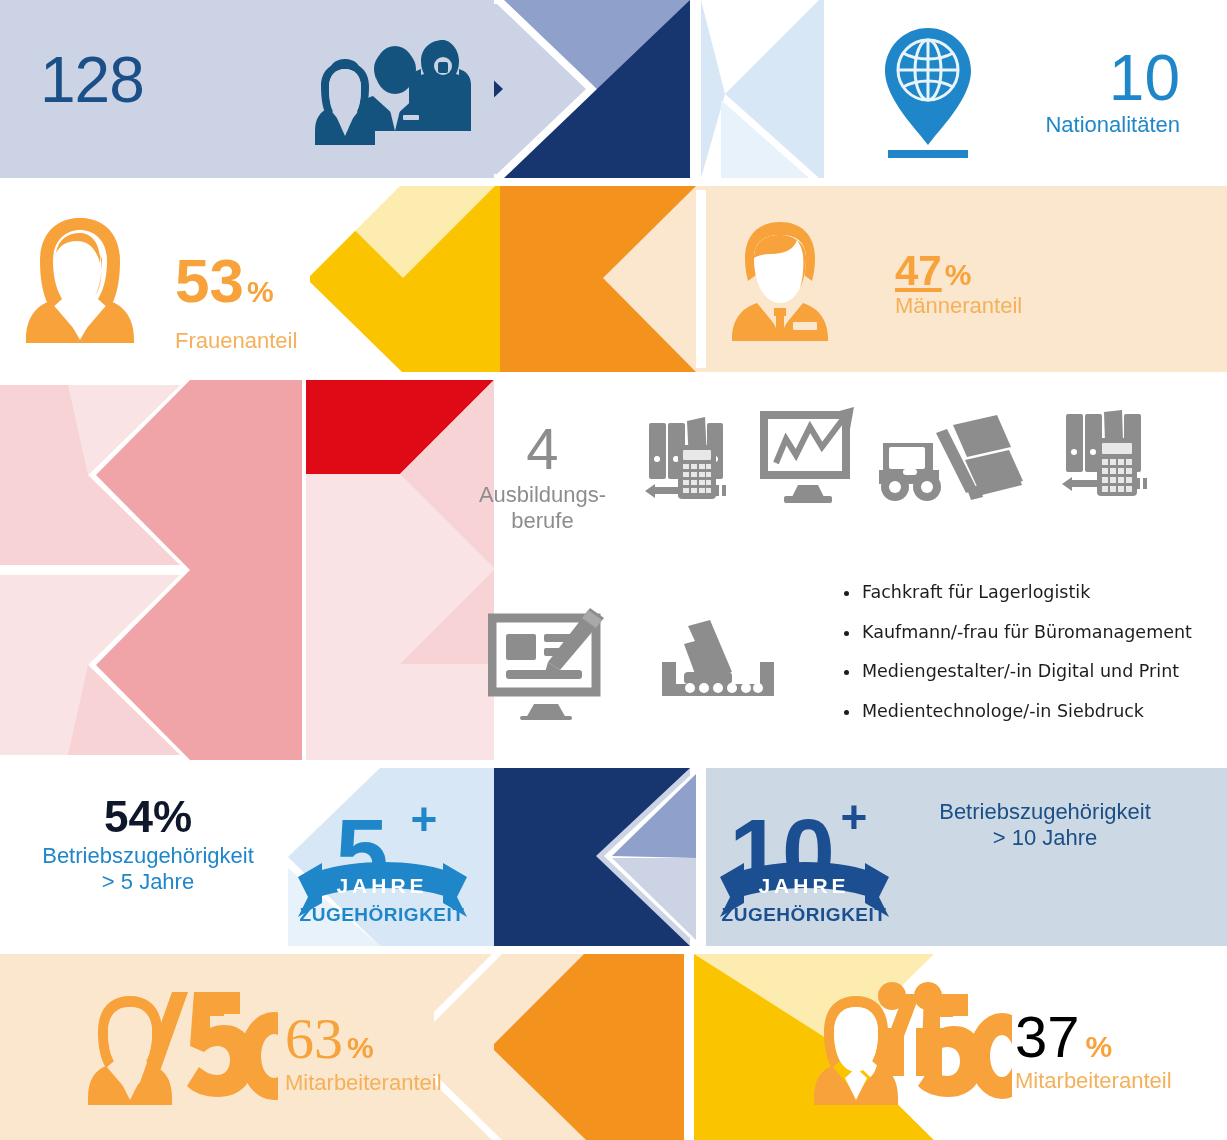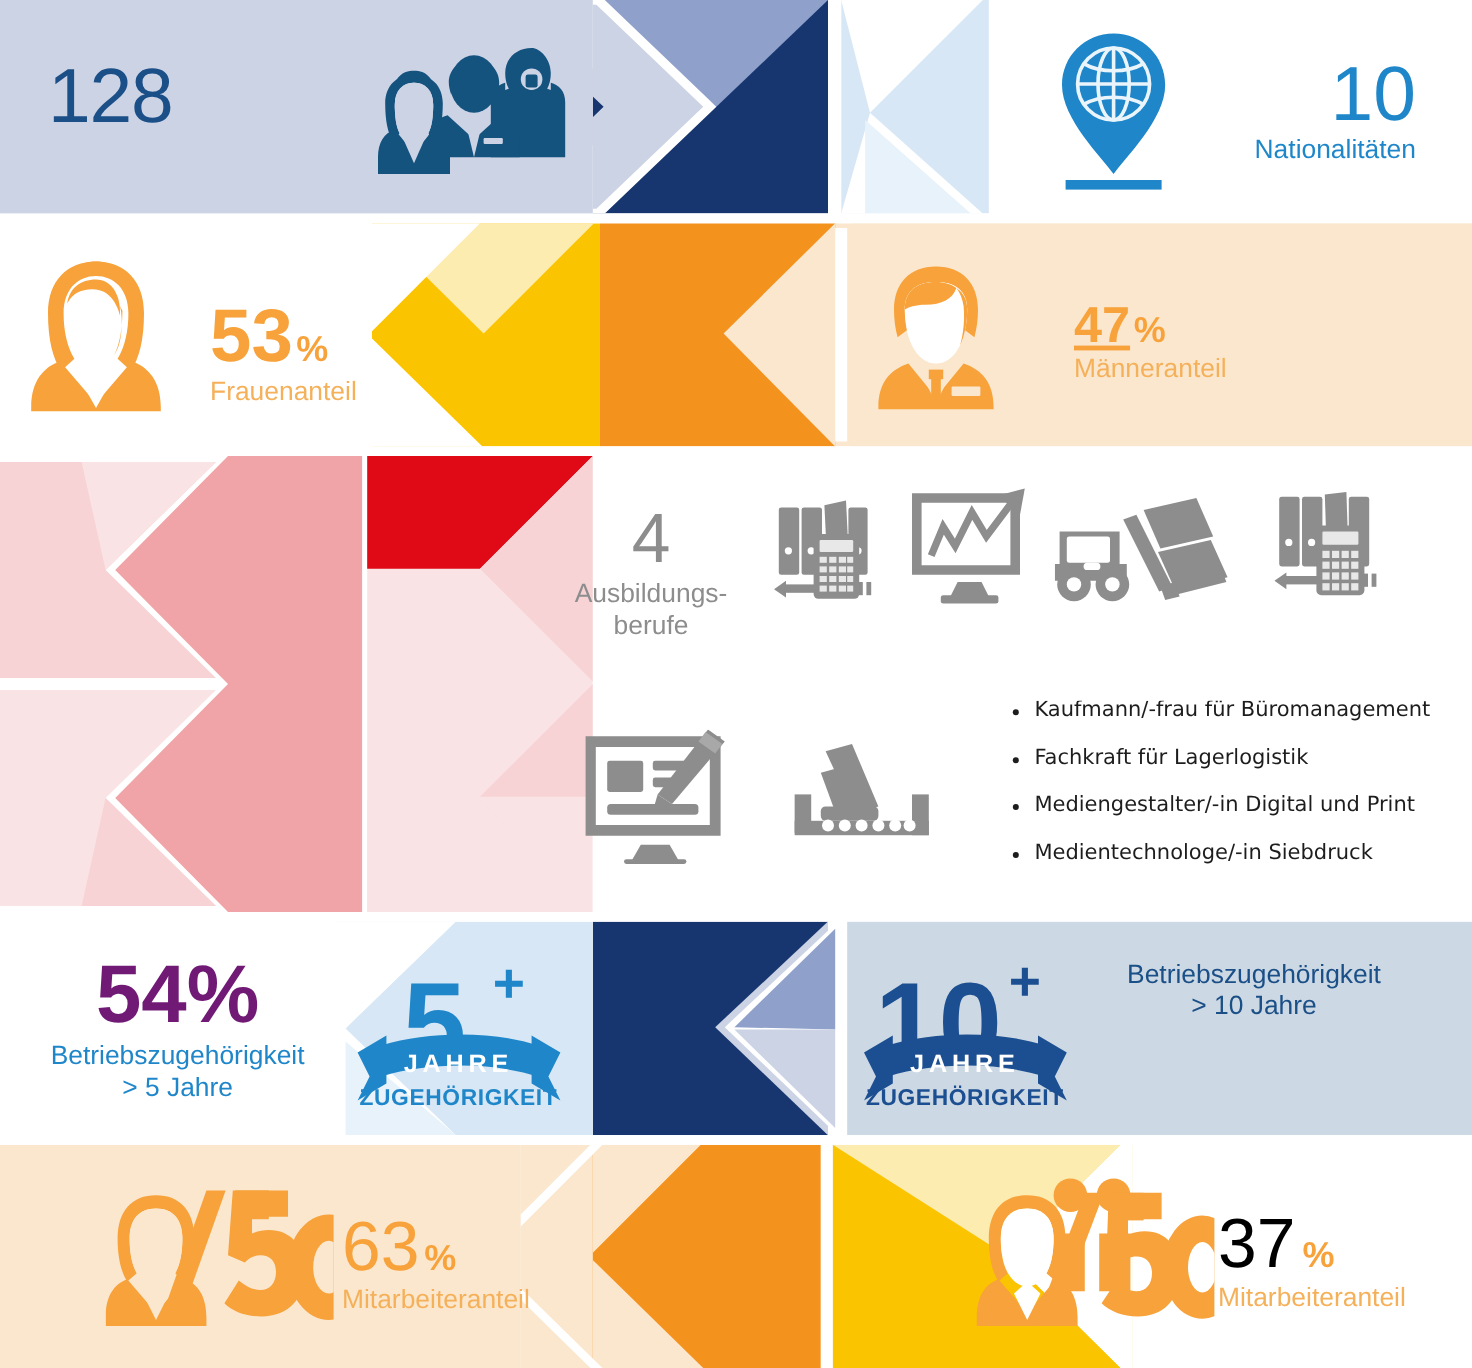--- a/index.html
+++ b/index.html
@@ -140,21 +140,21 @@
       <path d="M60 18c-13 0-22 7-24 20 4-8 11-12 21-12 4 0 8 1 11 3 6 4 10 11 12 19 1-17-7-30-20-30z"></path>
       <path d="M80 40c2 8 2 19 0 29-1 5-3 9-5 12 5-9 7-23 7-37l-2-4z"></path>
     </g>
   </svg>
 
   <div class="blk" style="left:175px;top:250px;width:210px;">
     <div class="pct-wrap" style="align-items:baseline;">
       <span style="font-size:62px;font-weight:700;color:#f7a23b;line-height:1;">53</span>
       <span class="pct-sign" style="color:#f7a23b;">%</span>
     </div>
-    <div class="sub" style="color:#f5b05a;margin-top:1px;">Frauenanteil</div>
+    <div class="sub" style="color:#f5b05a;margin-top:16px;">Frauenanteil</div>
   </div>
 
   <svg class="blk" style="left:725px;top:218px;width:110px;height:125px;" viewBox="0 0 110 125">
     <g fill="#f7a23b">
       <path d="M55 4C33 4 20 18 20 40c0 8 1 16 3 23l8-6c-1-6-2-12-2-17 0-15 9-23 26-23s26 8 26 23c0 5-1 11-2 17l8 6c2-7 3-15 3-23C90 18 77 4 55 4z"></path>
     </g>
     <path d="M29 40c0-15 9-23 26-23s26 8 26 23c0 11-2 22-6 30-5 10-12 15-20 15s-15-5-20-15c-4-8-6-19-6-30z" fill="#ffffff"></path>
     <g fill="#f7a23b">
       <path d="M29 40c0-15 9-23 26-23 7 0 13 2 17 5-3 9-12 14-26 14-8 0-14 2-17 4z"></path>
       <path d="M72 22c6 4 9 10 9 18 0 11-2 22-6 30 3-10 4-22 3-33-1-6-3-11-6-15z"></path>
@@ -343,22 +343,22 @@
           <circle cx="56" cy="68" r="5"></circle>
         <circle cx="70" cy="68" r="5"></circle>
           <circle cx="84" cy="68" r="5"></circle>
           <circle cx="96" cy="68" r="5"></circle>
       </g>
     </g>
   </svg>
 
   <div class="blk" style="left:840px;top:584px;width:370px;">
     <ul class="bullets">
+      <li>Fachkraft für Lagerlogistik</li>
       <li>Kaufmann/-frau für Büromanagement</li>
-      <li>Fachkraft für Lagerlogistik</li>
       <li>Mediengestalter/-in Digital und Print</li>
       <li>Medientechnologe/-in Siebdruck</li>
     </ul>
   </div>
 
   <svg class="blk" style="left:0;top:768px;width:494px;height:178px;" viewBox="0 0 494 178">
     <rect x="0" y="0" width="494" height="178" fill="#ffffff"></rect>
     <polygon points="280,0 494,0 494,178 280,178" fill="#d7e7f5"></polygon>
     <polygon points="280,0 380,0 288,89 380,178 280,178" fill="#ffffff"></polygon>
     <polygon points="288,100 380,178 288,178" fill="#e8f2fb"></polygon>
@@ -369,21 +369,21 @@
     <polygon points="0,0 196,0 196,178 0,178" fill="#17366f"></polygon>
     <polygon points="102,88 196,0 196,178" fill="#ccd3e5"></polygon>
     <polygon points="110,88 202,2 202,176" fill="#ffffff"></polygon>
     <polygon points="118,88 202,6 202,90" fill="#8fa0cb"></polygon>
     <polygon points="118,90 202,90 202,172" fill="#ccd3e5"></polygon>
   </svg>
 
   <div class="blk" style="left:706px;top:768px;width:521px;height:178px;background:#ccd8e3;"></div>
 
   <div class="blk txt-center" style="left:8px;top:795px;width:280px;">
-    <div style="font-size:68px;font-weight:700;color:#701a75;line-height:1;">54%</div>
+    <div style="font-size:44px;font-weight:700;color:#0f172a;line-height:1;">54%</div>
     <div class="sub" style="color:#1f87c9;margin-top:4px;">Betriebszugehörigkeit</div>
     <div class="sub" style="color:#1f87c9;">&gt; 5 Jahre</div>
   </div>
 
   <div class="blk" style="left:290px;top:785px;width:185px;height:140px;">
     <svg style="width:185px;height:140px;" viewBox="0 0 185 140">
       <text x="72" y="100" font-family="Liberation Sans, sans-serif" font-size="95" font-weight="700" fill="#1f87c9" text-anchor="middle">5</text>
       <text x="134" y="50" font-family="Liberation Sans, sans-serif" font-size="46" font-weight="700" fill="#1f87c9" text-anchor="middle">+</text>
 
       <polygon points="8,92 32,78 32,118 8,132 18,112" fill="#1f87c9"></polygon>
@@ -445,21 +445,21 @@
       <ellipse cx="186" cy="66" rx="34" ry="44"></ellipse>
       <ellipse cx="186" cy="66" rx="13" ry="22" fill="#fbe7cd"></ellipse>
 
       <polygon points="84,2 100,2 60,115 44,115"></polygon>
       <rect x="108" y="2" width="28" height="24"></rect>
     </g>
   </svg>
 
   <div class="blk" style="left:285px;top:1010px;width:250px;">
     <div class="pct-wrap" style="align-items:baseline;">
-      <span style="font-size:58px;font-weight:400;color:#f7a23b;line-height:1;">63</span>
+      <span style="font-size:58px;font-weight:400;color:#f7a23b;line-height:1;font-family:Liberation Serif, serif;">63</span>
       <span style="font-size:30px;font-weight:700;color:#f7a23b;margin-left:4px;">%</span>
     </div>
     <div class="sub" style="color:#f5b05a;margin-top:2px;">Mitarbeiteranteil</div>
   </div>
 
   <svg class="blk" style="left:812px;top:980px;width:200px;height:125px;" viewBox="0 0 200 125">
     <g fill="#f7a23b">
 
       <circle cx="80" cy="16" r="14"></circle>
       <circle cx="116" cy="16" r="14"></circle>

